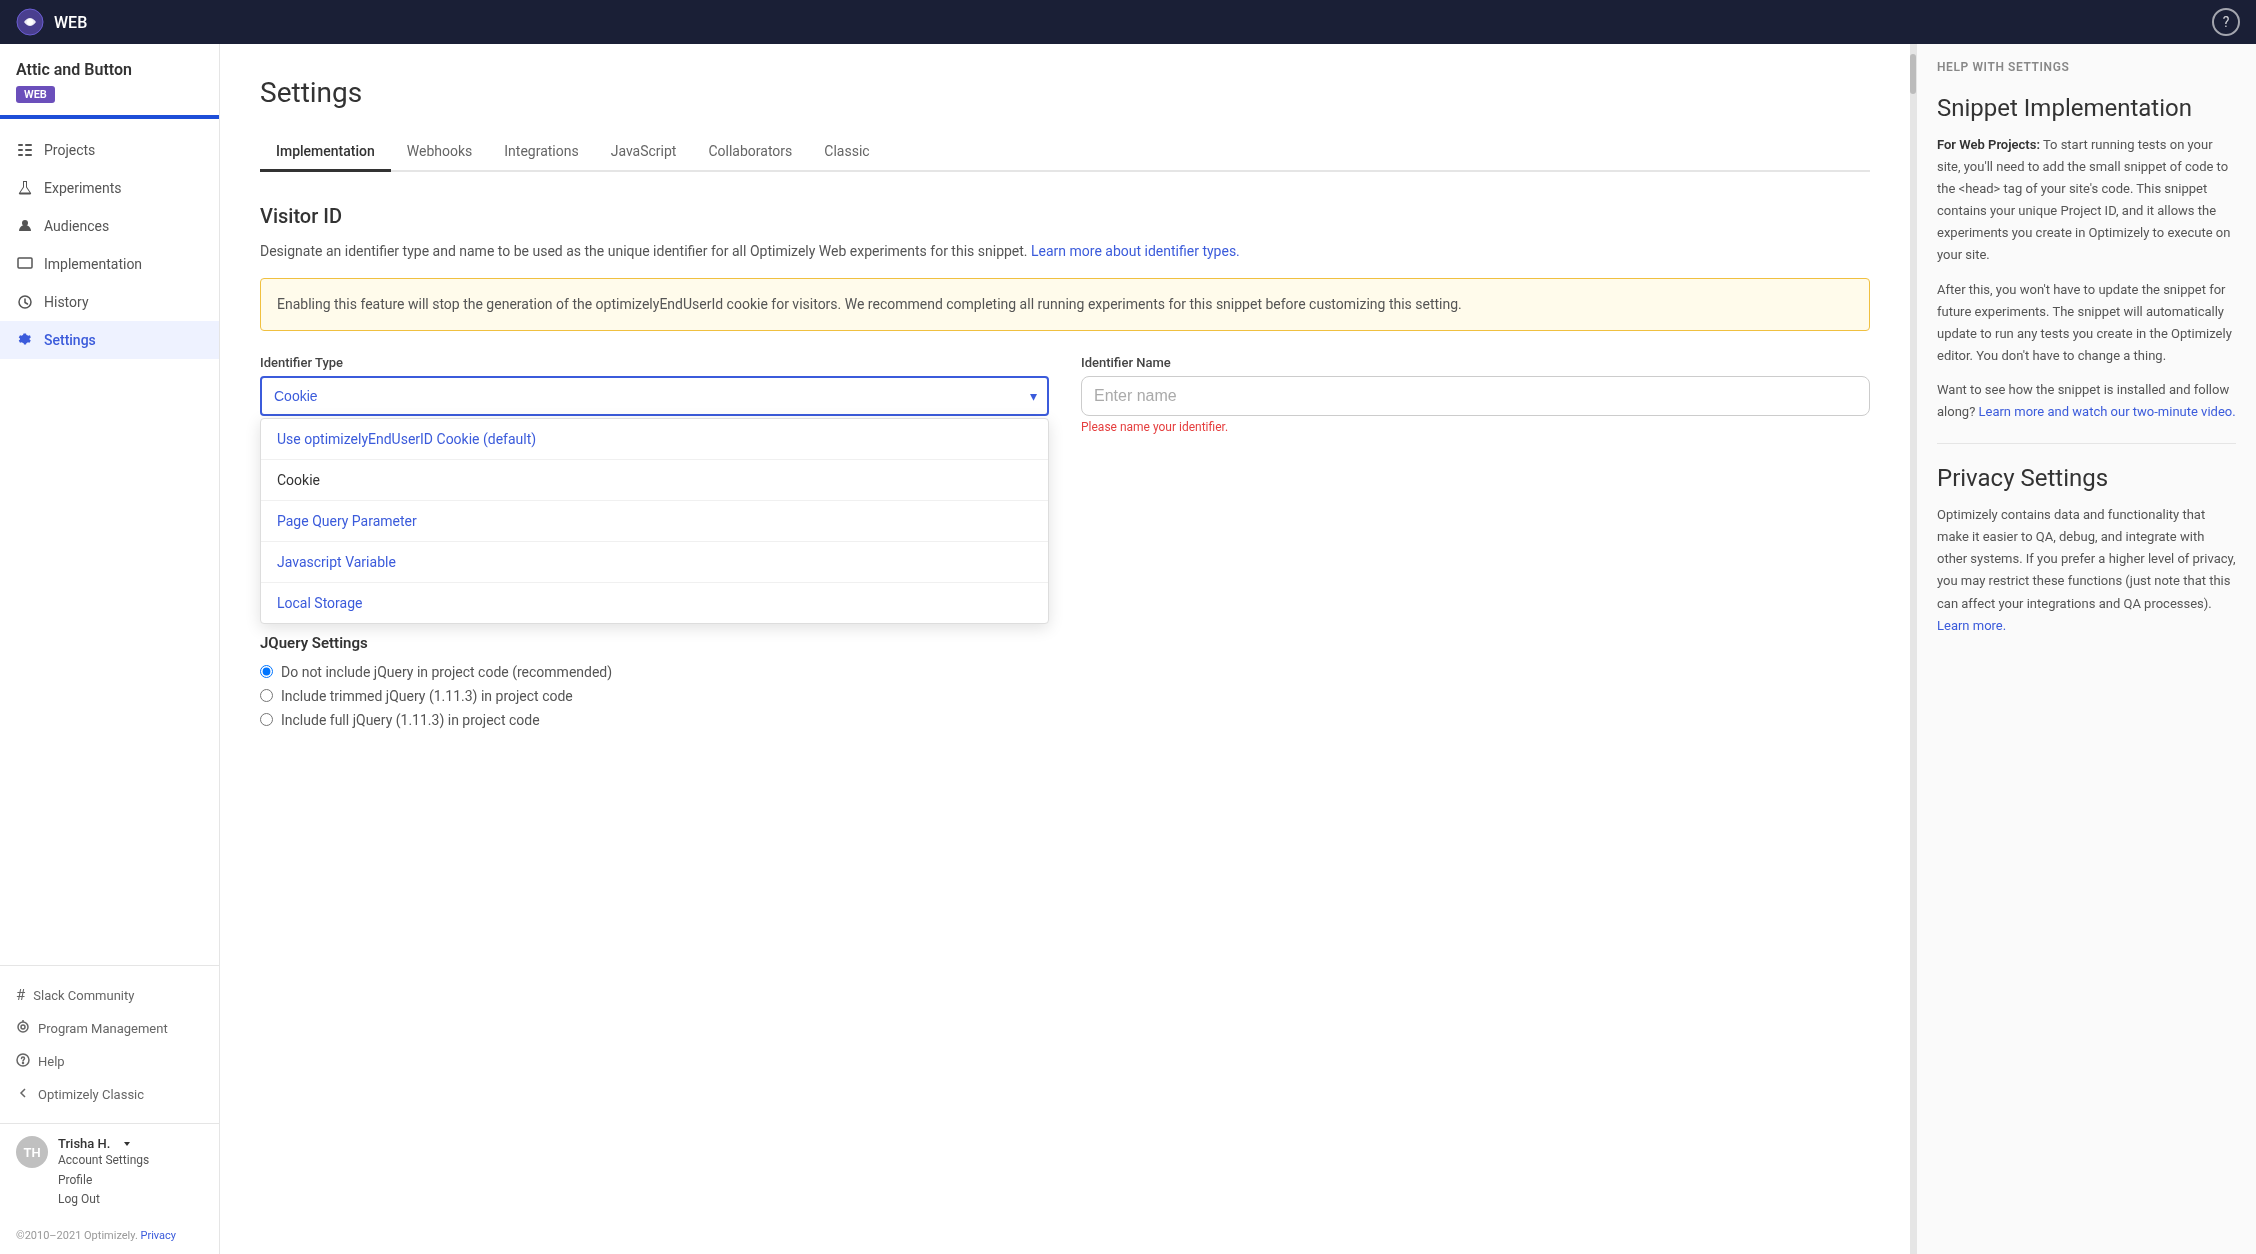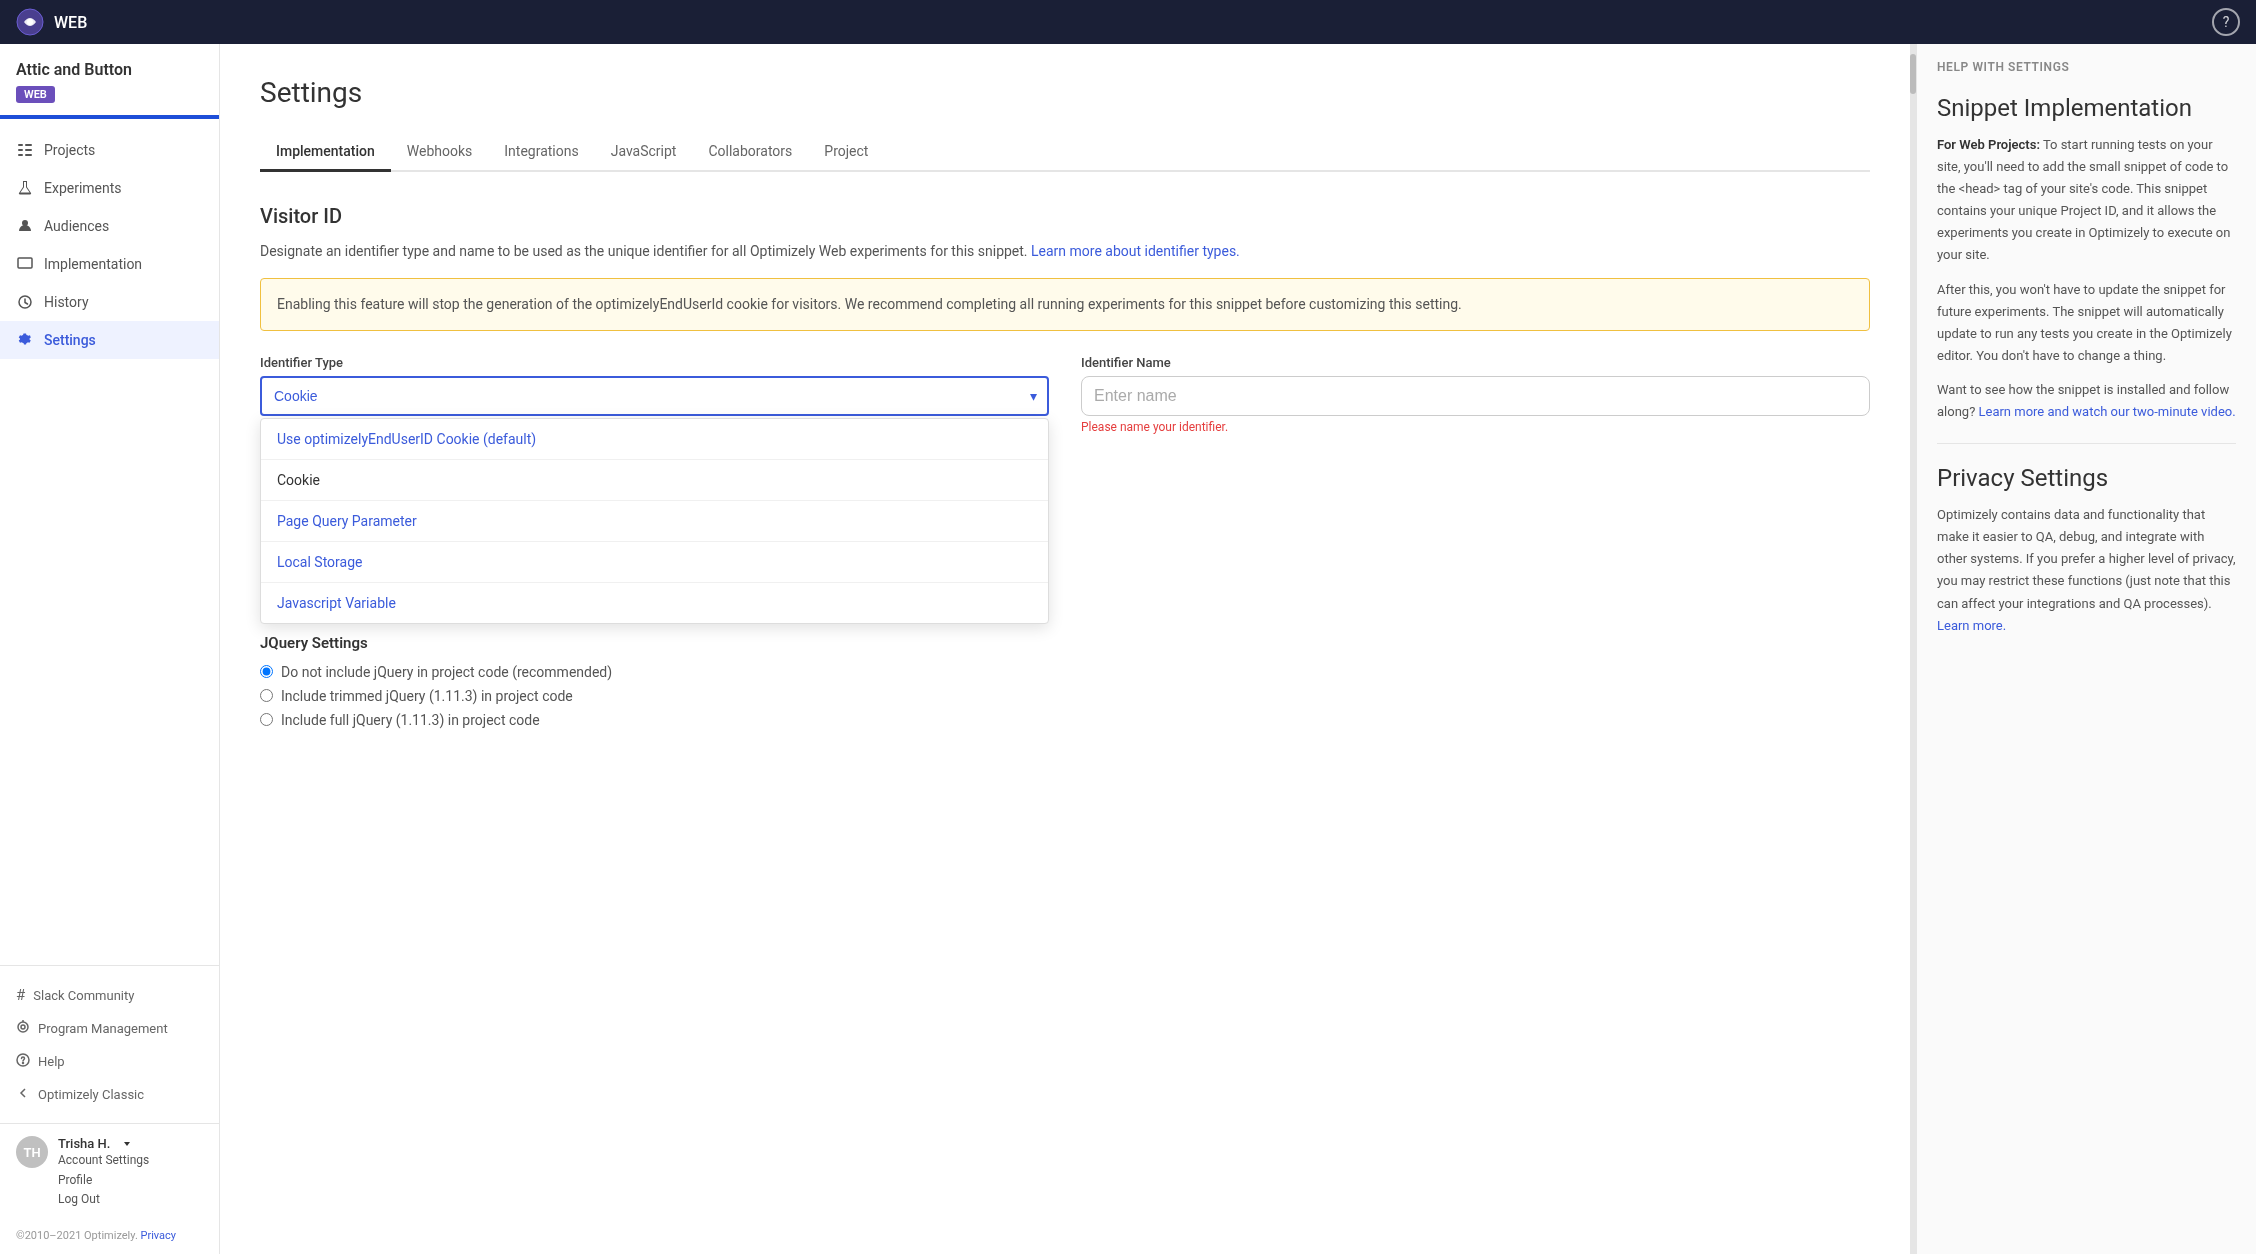--- a/index.html
+++ b/index.html
@@ -269,21 +269,21 @@
 
     <main class="main-content">
       <h1 class="page-title">Settings</h1>
 
       <div class="tabs">
         <div class="tab-item active">Implementation</div>
         <div class="tab-item">Webhooks</div>
         <div class="tab-item">Integrations</div>
         <div class="tab-item">JavaScript</div>
         <div class="tab-item">Collaborators</div>
-        <div class="tab-item">Project</div>
+        <div class="tab-item">Classic</div>
       </div>
 
       <h2 class="section-title">Visitor ID</h2>
       <p class="section-desc">
         <span>Designate an identifier type and name to be used as the unique identifier for all Optimizely Web experiments for this snippet.</span>
         <a href="#">Learn more about identifier types.</a>
       </p>
 
       <div class="warning-box">Enabling this feature will stop the generation of the optimizelyEndUserId cookie for visitors. We recommend completing all running experiments for this snippet before customizing this setting.</div>
 
@@ -297,22 +297,22 @@
               <option>Local Storage</option>
               <option>Javascript Variable</option>
             </select>
             <span class="select-chevron">▾</span>
 
             
             <div class="dropdown-menu">
               <div class="dropdown-item link-style">Use optimizelyEndUserID Cookie (default)</div>
               <div class="dropdown-item plain">Cookie</div>
               <div class="dropdown-item link-style">Page Query Parameter</div>
+              <div class="dropdown-item link-style">Javascript Variable</div>
               <div class="dropdown-item link-style">Local Storage</div>
-              <div class="dropdown-item link-style">Javascript Variable</div>
             </div>
           </div>
         </div>
         <div class="form-group">
           <div class="form-label">Identifier Name</div>
           <input type="text" class="form-input" placeholder="Enter name" style="">
           <div class="field-error">Please name your identifier.</div>
         </div>
       </div>
 

